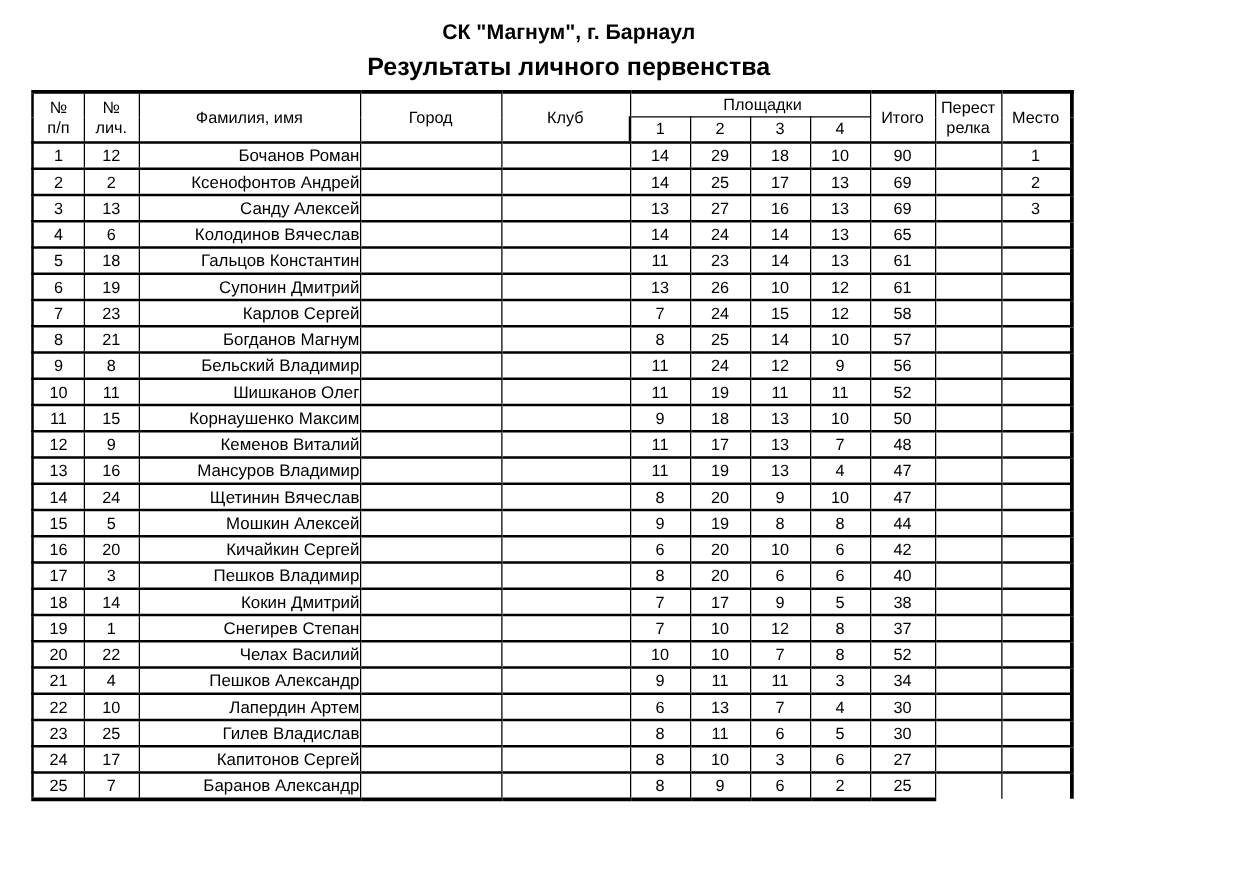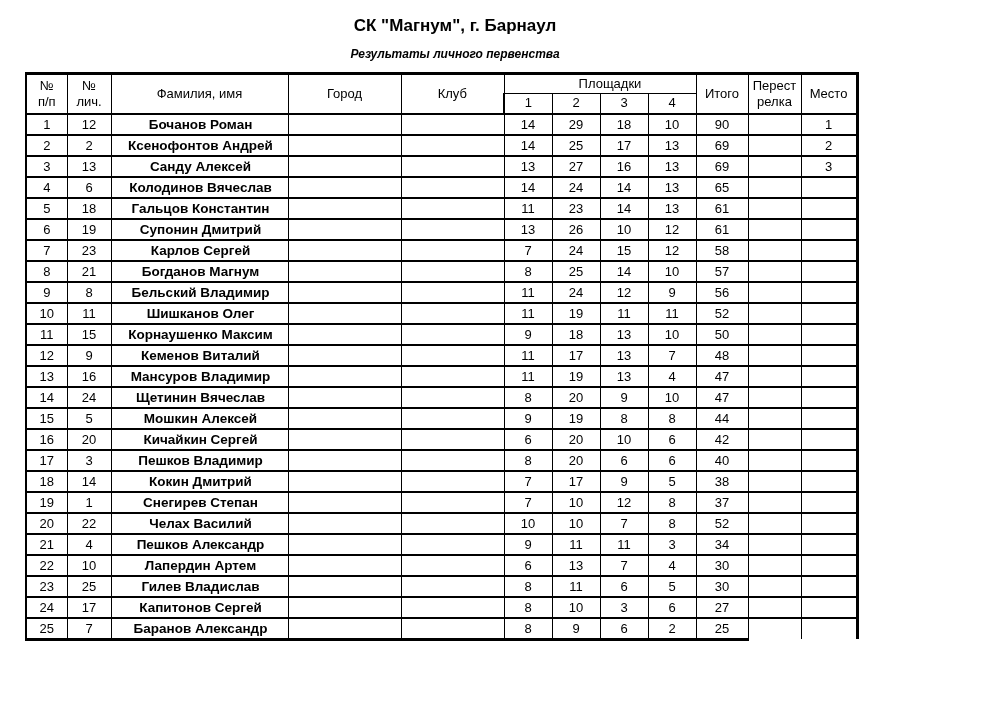--- a/index.html
+++ b/index.html
@@ -14,24 +14,23 @@
     width: 910px;
     text-align: center;
     padding-top: 16px;
   }
   .title1 {
     font-size: 17px;
     font-weight: bold;
     margin-bottom: 9px;
   }
   .title2, .title3 {
-    font-size: 12px;
+    font-size: 20px;
     font-weight: bold;
     line-height: 19px;
-    font-style: italic;
   }
   table.results {
     border-collapse: collapse;
     table-layout: fixed;
     margin-left: 25px;
     margin-top: 8px;
   }
   th, td {
     border-left: 1px solid #000;
     border-right: 1px solid #000;
@@ -54,22 +53,22 @@
   thead tr.sub th { border-top: 1px solid #000; }
   thead tr:first-child th { border-top: 3px solid #000; }
   th:first-child, td:first-child { border-left: 2px solid #000; }
   th.col-place, td.col-place { border-right: 3px solid #000; }
   tbody tr td { height: 19.5px; font-size: 13px; line-height: 19px; vertical-align: middle; }
   tbody tr:last-child td { border-bottom: 3px solid #000; }
   tbody tr:last-child td.col-shootoff,
   tbody tr:last-child td.col-place { border-bottom: none; }
   td.num { text-align: center; }
   td.name-cell {
-    font-weight: bold;
-    text-align: center;
+    font-weight: normal;
+    text-align: right;
     padding-left: 2px;
     font-size: 13.5px;
   }
 </style>
 </head>
 <body>
 
 <div class="titles">
   <div class="title1">СК "Магнум", г. Барнаул</div>
   <div class="title2">Результаты личного первенства</div>

